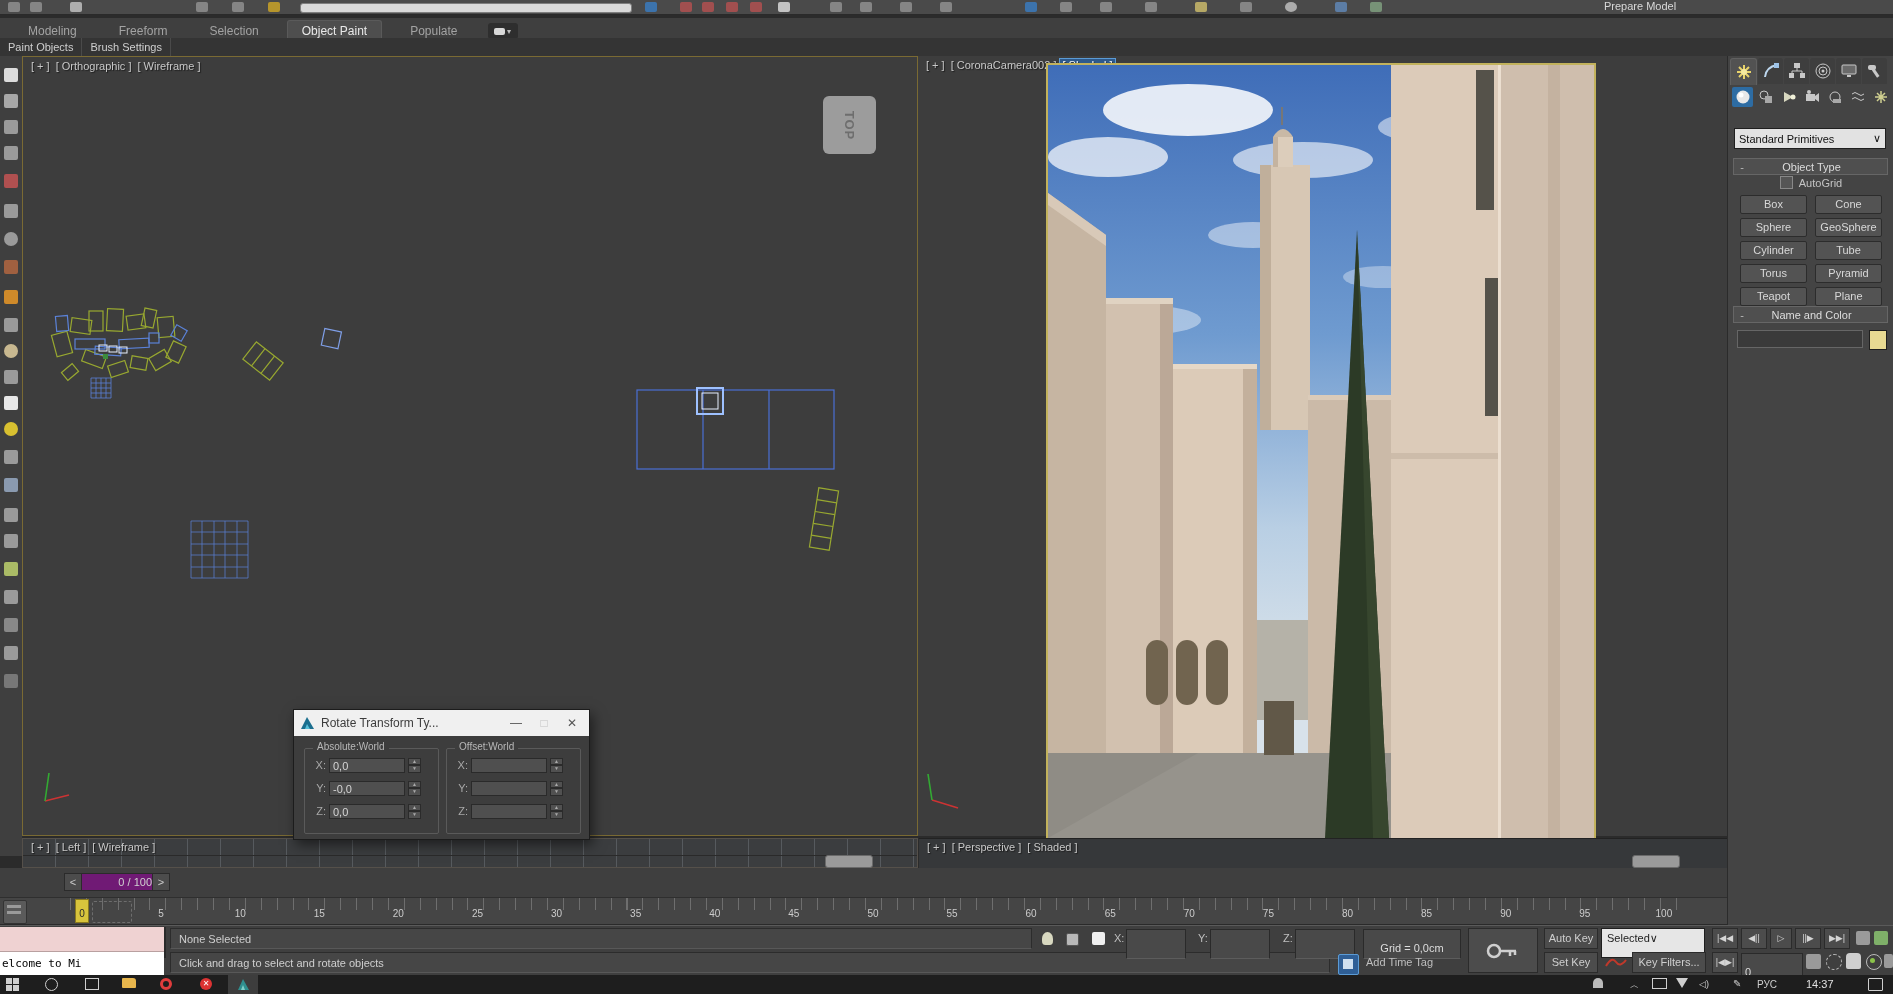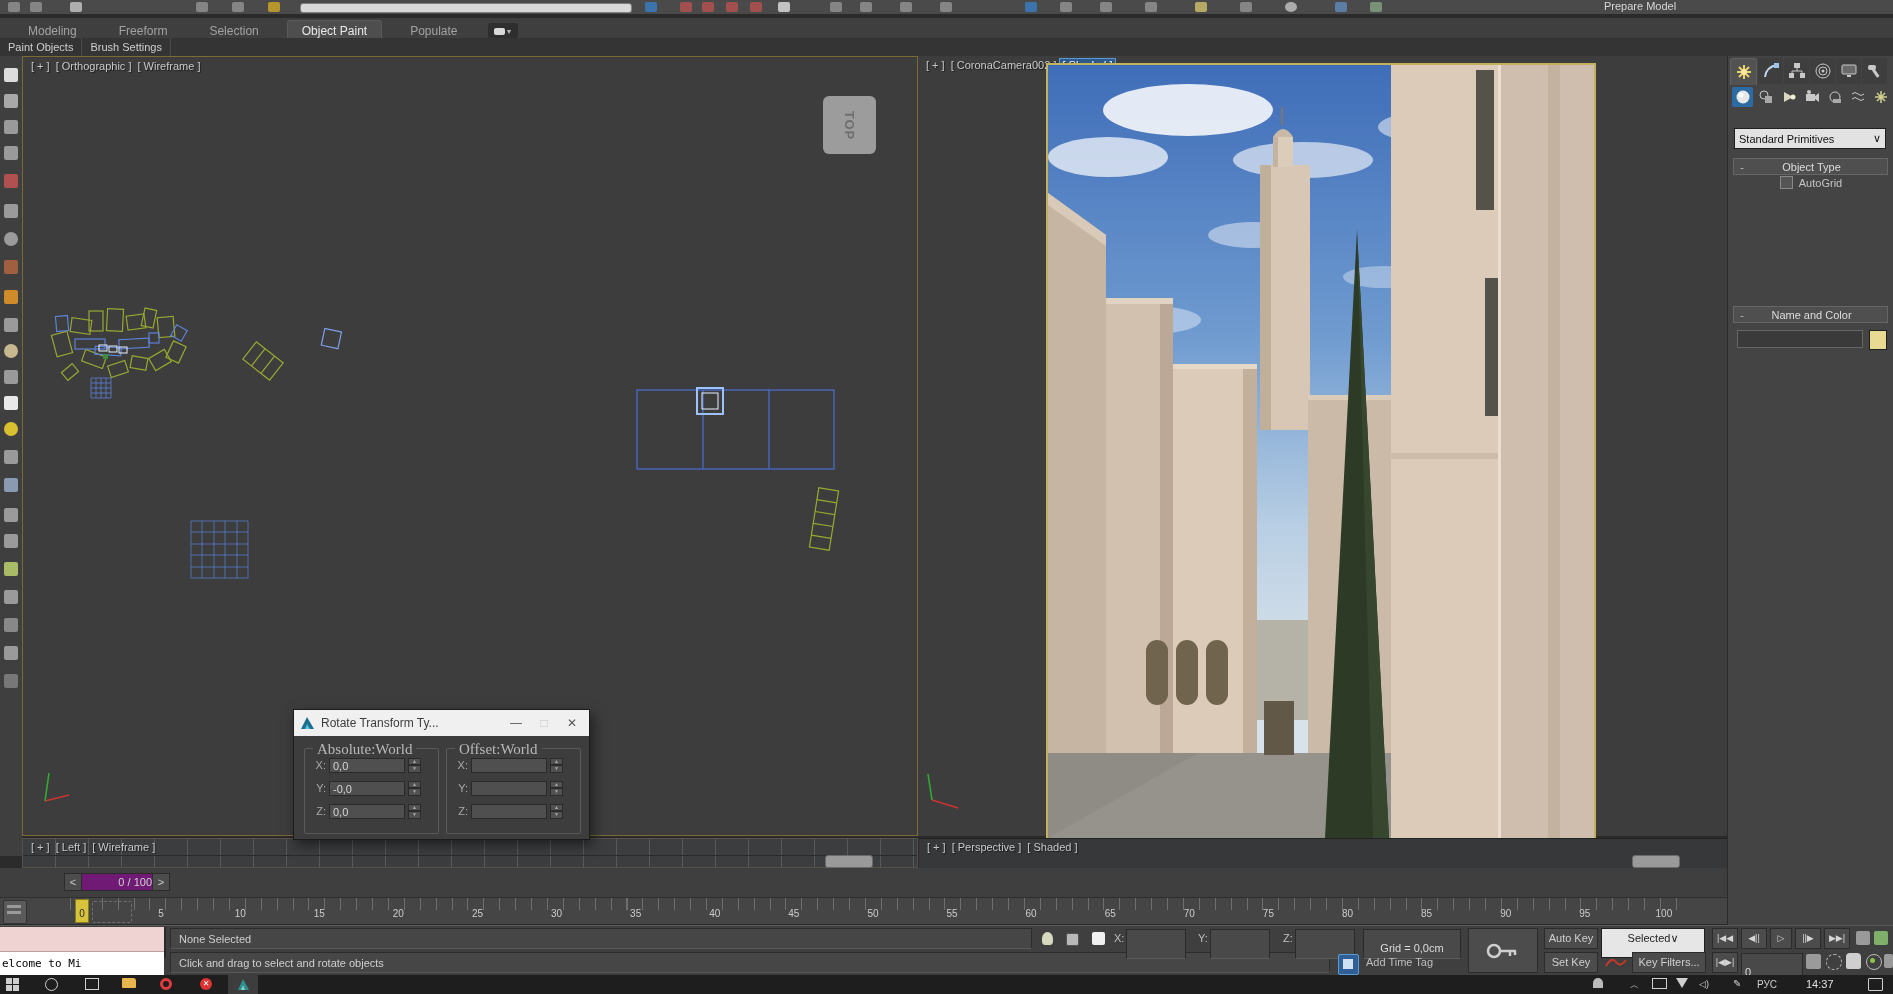--- a/index.html
+++ b/index.html
@@ -77,35 +77,35 @@
   #status{left:0;top:925px;width:1893px;height:50px;background:#3f3f3f;border-top:1px solid #5a5a5a;}
   #listener{position:absolute;left:0;top:1px;width:164px;height:31px;border-right:2px solid #2a2a2a;}
   #listener .pink{height:24px;background:#efd2d2;border-bottom:1px solid #b9a0a0;}
   #listener .white{height:23px;background:#fff;color:#000;font-family:"DejaVu Sans Mono",monospace;font-size:11px;line-height:23px;padding-left:2px;overflow:hidden;white-space:nowrap;}
   .srow-box{position:absolute;background:#464646;border:1px solid #2c2c2c;border-bottom-color:#585858;color:#cfcfcf;line-height:20px;padding:0 8px;box-sizing:border-box;height:21px;}
   .slabel{position:absolute;color:#bfbfbf;line-height:21px;}
   .sfield{position:absolute;height:30px;background:#494949;border:1px solid #2a2a2a;border-bottom-color:#5c5c5c;box-sizing:border-box;color:#ddd;line-height:17px;padding:10px 3px;}
   .sbtn{position:absolute;height:21px;background:#4c4c4c;border:1px solid #2b2b2b;color:#cfcfcf;text-align:center;line-height:19px;box-sizing:border-box;}
   .icostub{position:absolute;border-radius:2px;}
   #sel-dd{position:absolute;left:1601px;top:2px;width:104px;height:30px;background:#e6e6e6;border:1px solid #1f1f1f;color:#222;
-          line-height:19px;padding:0 5px;box-sizing:border-box;display:flex;justify-content:center;}
+          line-height:19px;padding:0 5px;box-sizing:border-box;display:flex;justify-content:flex-start;}
   .pbtn{position:absolute;top:2px;height:21px;background:#4c4c4c;border:1px solid #2b2b2b;color:#d5d5d5;text-align:center;line-height:19px;box-sizing:border-box;font-size:9px;}
   
   #taskbar{left:0;top:975px;width:1893px;height:19px;background:#1e1e1e;}
   .tbi{position:absolute;top:3px;}
   #tb-time{position:absolute;left:1806px;top:3px;color:#e0e0e0;font-size:11px;}
   #tb-lang{position:absolute;left:1757px;top:4px;color:#cfcfcf;font-size:10px;}
   
   #dlg{left:293px;top:709px;width:295px;height:129px;background:#3d3d3d;border:1px solid #1c1c1c;box-shadow:3px 5px 12px rgba(0,0,0,.5);z-index:20;}
   #dlg-title{height:26px;background:#f0f0f0;display:flex;align-items:center;padding:0 6px;gap:6px;}
   #dlg-title .ttl{flex:1;color:#3c3c3c;font-size:12px;}
   .dlg-ctl{width:22px;text-align:center;color:#555;font-size:12px;}
   .dlg-ctl.dis{color:#c4c4c4;}
   .grp{position:absolute;top:38px;width:133px;height:84px;border:1px solid #5a5a5a;border-radius:2px;}
-  .grp-ttl{position:absolute;top:-8px;left:8px;background:#3d3d3d;padding:0 4px;color:#b8b8b8;font-size:15px;font-family:Liberation Serif, serif;}
+  .grp-ttl{position:absolute;top:-8px;left:8px;background:#3d3d3d;padding:0 4px;color:#b8b8b8;font-size:10px;}
   .axrow{position:absolute;left:6px;height:16px;display:flex;align-items:center;gap:3px;}
   .axlbl{width:15px;text-align:right;color:#a8a8a8;}
   .axfield{width:76px;height:15px;background:#4f4f4f;border:1px solid #2a2a2a;color:#d5d5d5;line-height:14px;padding-left:3px;box-sizing:border-box;}
   .axspin{width:13px;height:15px;display:flex;flex-direction:column;}
   .axspin i{flex:1;background:#515151;border:1px solid #2b2b2b;font-style:normal;color:#aaa;font-size:5px;line-height:5px;text-align:center;}
   svg{display:block;}
 </style>
 </head>
 <body>
 
@@ -440,20 +440,32 @@
     <span>∨</span>
   </div>
   <div class="rollout" style="top:102px">
     <span class="minus">-</span>
     <span class="rtitle">Object Type</span>
   </div>
   <div id="autogrid">
     <span class="cb"></span>
     <span>AutoGrid</span>
   </div>
+  <div id="ot-grid">
+      <span class="ot">Box</span>
+      <span class="ot">Cone</span>
+      <span class="ot">Sphere</span>
+      <span class="ot">GeoSphere</span>
+      <span class="ot">Cylinder</span>
+      <span class="ot">Tube</span>
+      <span class="ot">Torus</span>
+      <span class="ot">Pyramid</span>
+      <span class="ot">Teapot</span>
+      <span class="ot">Plane</span>
+    </div>
   <div class="rollout" style="top:250px">
     <span class="minus">-</span>
     <span class="rtitle">Name and Color</span>
   </div>
   <div id="nc-input"></div>
   <div id="nc-swatch" style="background:#e8da92"></div>
 </div>
 
 <div class="abs" id="rowA">
   <div id="frame-spin">

